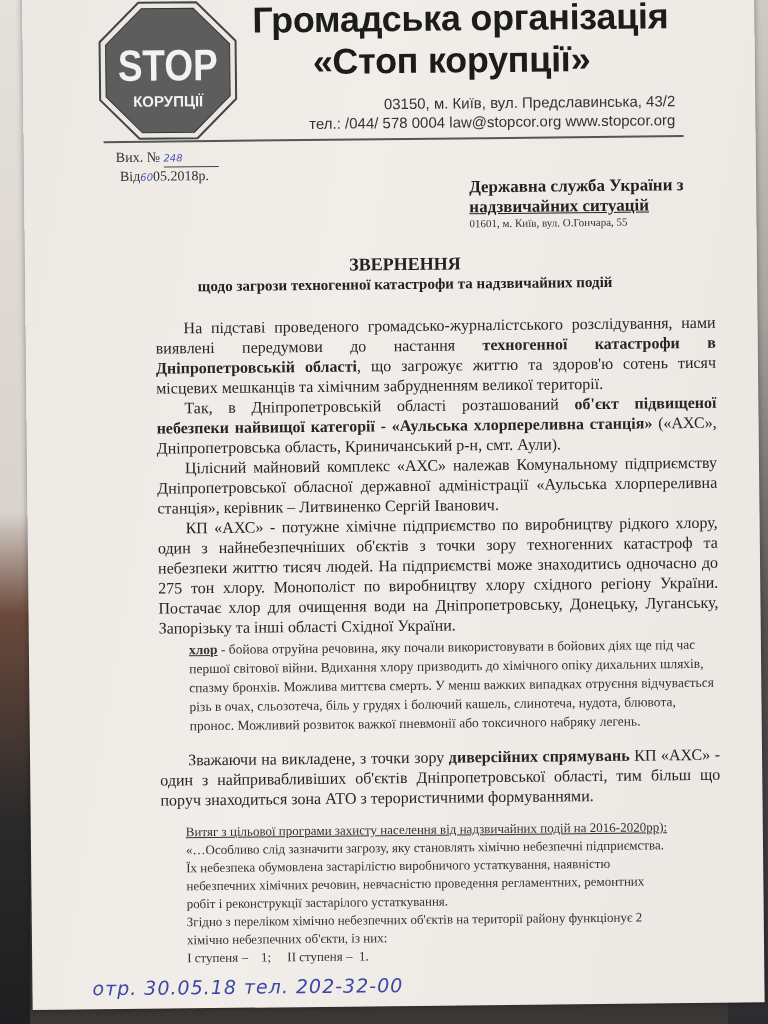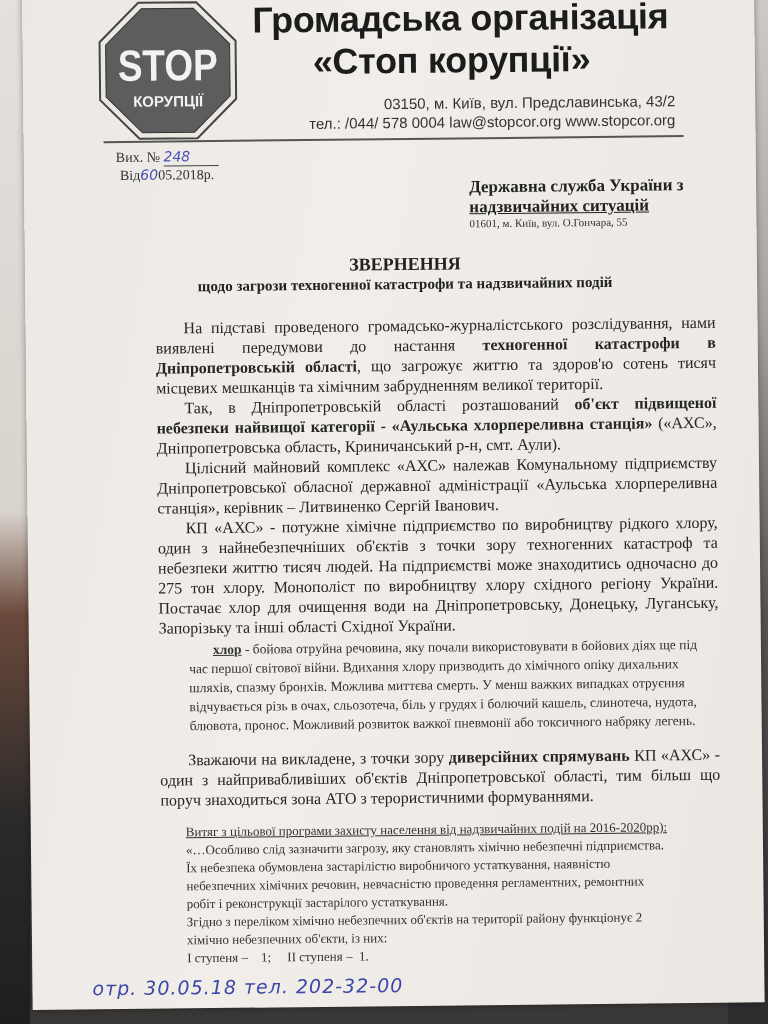--- a/index.html
+++ b/index.html
@@ -6,34 +6,34 @@
   body{width:768px;height:1024px;overflow:hidden;position:relative;background:#3a3836;font-family:"Liberation Serif",serif;}
   .bg-left{position:absolute;left:0;top:0;width:30px;height:1024px;background:linear-gradient(180deg,#e4e0dc 0%,#d9d3cd 50%,#6b4a3c 60%,#2b2a2a 80%,#1f1f21 100%);}
   .bg-right{position:absolute;right:0;top:0;width:40px;height:1024px;background:linear-gradient(180deg,#cfcbc6 0%,#a9a49f 30%,#565352 60%,#2c2b2e 100%);}
   .page{position:absolute;left:22px;top:-10px;width:732px;height:1020px;background:linear-gradient(100deg,#ece9e4 0%,#f1eeea 40%,#ebe7e2 100%);transform:rotate(-0.6deg);transform-origin:top left;box-shadow:0 0 6px rgba(0,0,0,.4);}
   .logo{position:absolute;left:75px;top:12px;width:140px;height:140px;}
   .org-title{position:absolute;left:230px;top:12px;font-family:"Liberation Sans",sans-serif;font-weight:bold;font-size:36px;line-height:42px;color:#1c1c1c;letter-spacing:-0.3px;}
   .org-title .l2{display:block;padding-left:60px;}
   .org-addr{position:absolute;right:80px;top:108px;font-family:"Liberation Sans",sans-serif;font-size:15px;color:#333;text-align:right;line-height:19px;}
   .hr{position:absolute;left:80px;top:152px;width:580px;height:2px;background:#555;}
   .outgoing{position:absolute;left:92px;top:160px;font-size:14px;color:#333;line-height:17px;}
-  .outgoing .hw{font-family:"DejaVu Sans",sans-serif;font-style:italic;color:#4650b8;font-size:14px;margin-top:37px;}
+  .outgoing .hw{font-family:"DejaVu Sans",sans-serif;font-style:italic;color:#4650b8;font-size:10px;margin-top:37px;}
   .outgoing .uline{display:inline-block;width:55px;border-bottom:1px solid #444;}
   .recipient{position:absolute;left:445px;top:192px;color:#222;}
   .recipient .r1{font-weight:bold;font-size:17px;line-height:20px;}
   .recipient .r2{font-weight:bold;font-size:17px;line-height:20px;text-decoration:underline;}
   .recipient .r3{font-size:11px;color:#333;}
   .doc-title{position:absolute;left:100px;width:560px;text-align:center;color:#222;font-weight:bold;}
   .t1{top:268px;font-size:18px;}
   .t2{top:290px;font-size:15px;}
   .body{position:absolute;left:130px;width:560px;color:#262626;font-size:16px;line-height:20px;text-align:justify;}
   .body p{margin:0;text-indent:28px;}
   .body b{font-weight:bold;}
   .note{position:absolute;left:160px;width:530px;color:#333;font-size:13.5px;line-height:19px;}
-  .note .kw{font-weight:bold;text-decoration:underline;margin-left:24px;}
+  .note .kw{font-weight:bold;text-decoration:underline;}
   .excerpt{position:absolute;left:155px;width:545px;color:#333;font-size:13px;line-height:18px;}
   .excerpt .u{text-decoration:underline;}
   .handwritten{position:absolute;left:60px;top:988px;font-family:"DejaVu Sans",sans-serif;font-style:italic;color:#3d47a8;font-size:19px;letter-spacing:1px;}
 </style>
 </head>
 <body>
 
 <div class="bg-left"></div>
 <div class="bg-right"></div>
 

